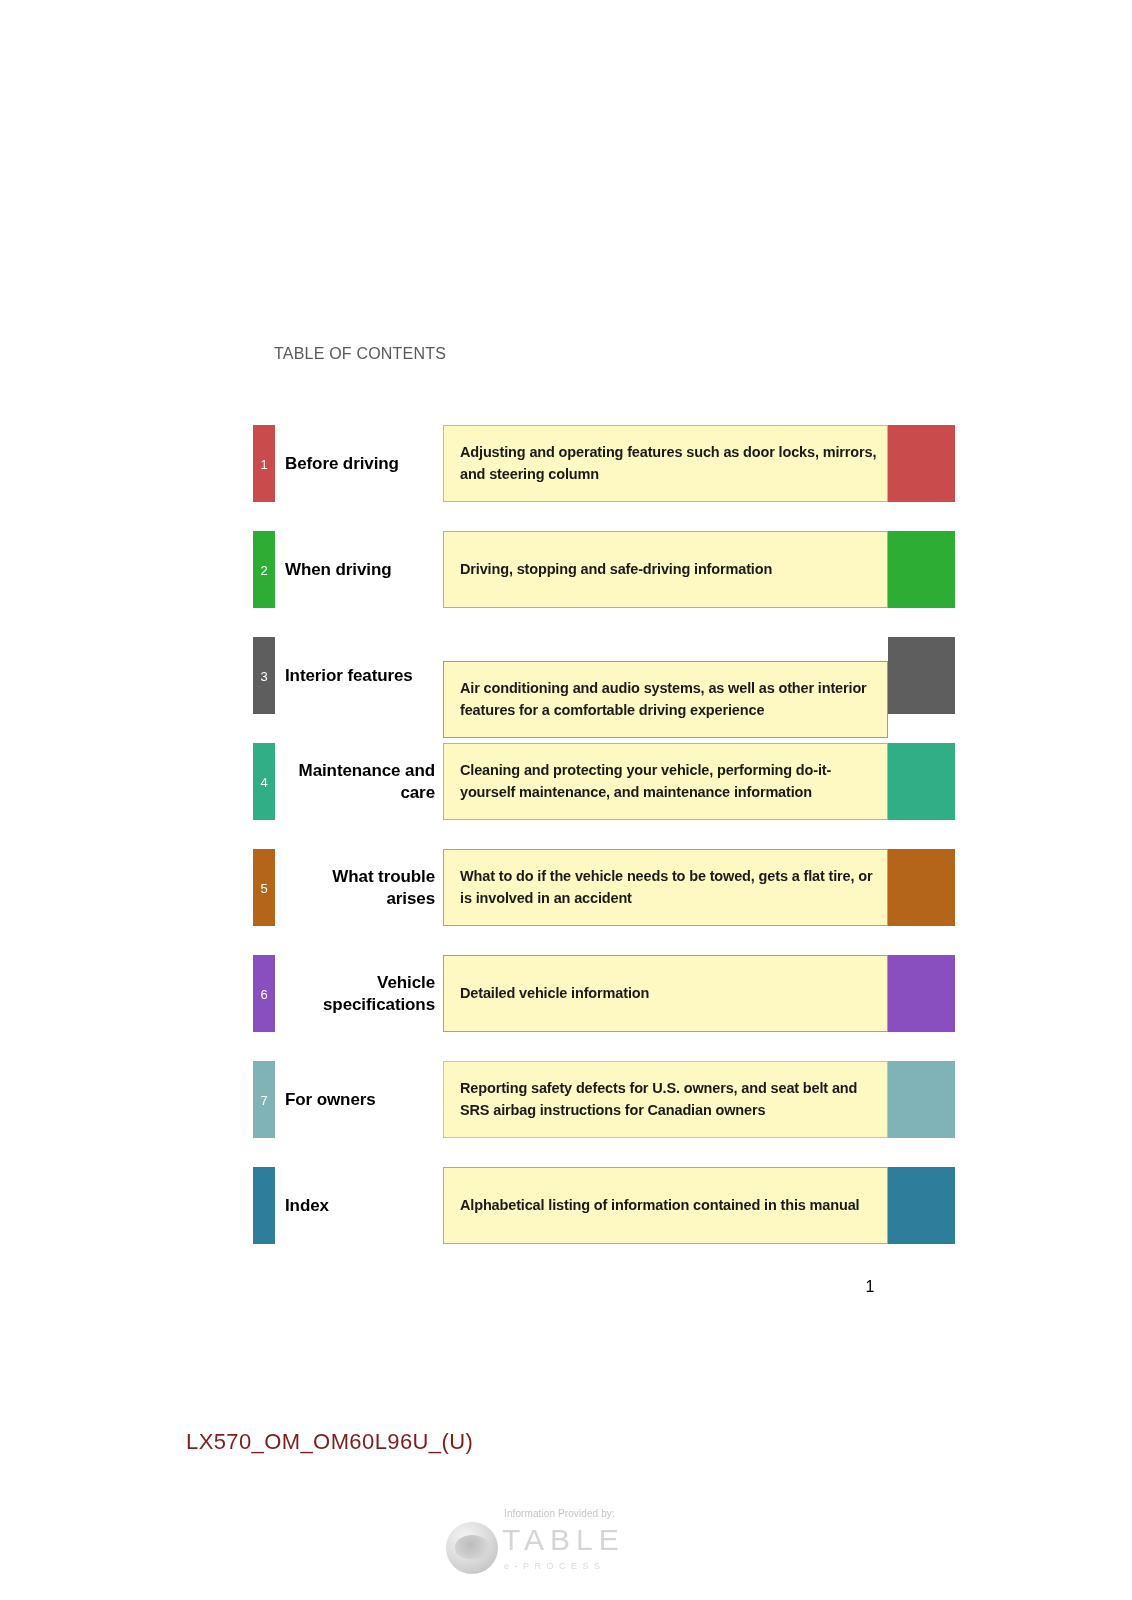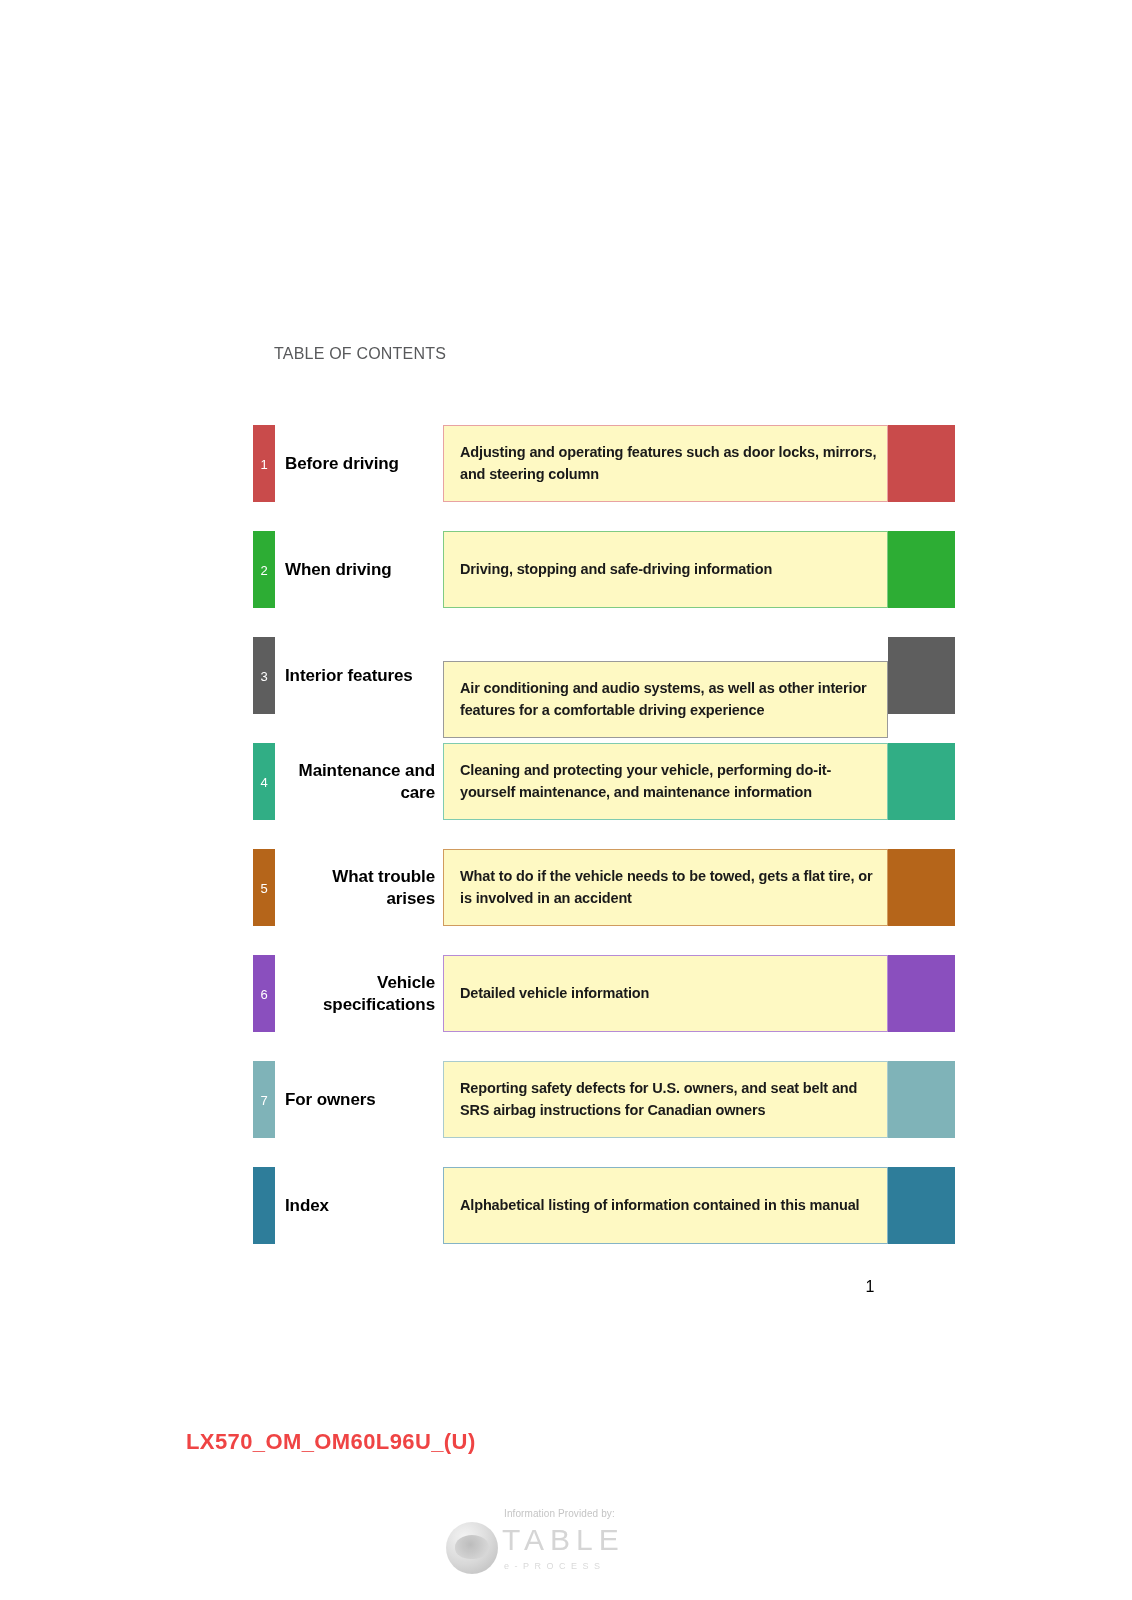--- a/index.html
+++ b/index.html
@@ -126,23 +126,23 @@
     font-size: 16px;
     color: #000000;
   }
 
   
   .footer-code {
     position: absolute;
     left: 186px;
     top: 1429px;
     font-size: 22px;
-    color: #ef4444;
+    color: #7f1d1d;
     letter-spacing: 0.4px;
-    font-weight: 700;
+    font-weight: 400;
     white-space: nowrap;
   }
 
   
   .watermark {
     position: absolute;
     left: 446px;
     top: 1505px;
     width: 230px;
     height: 75px;

